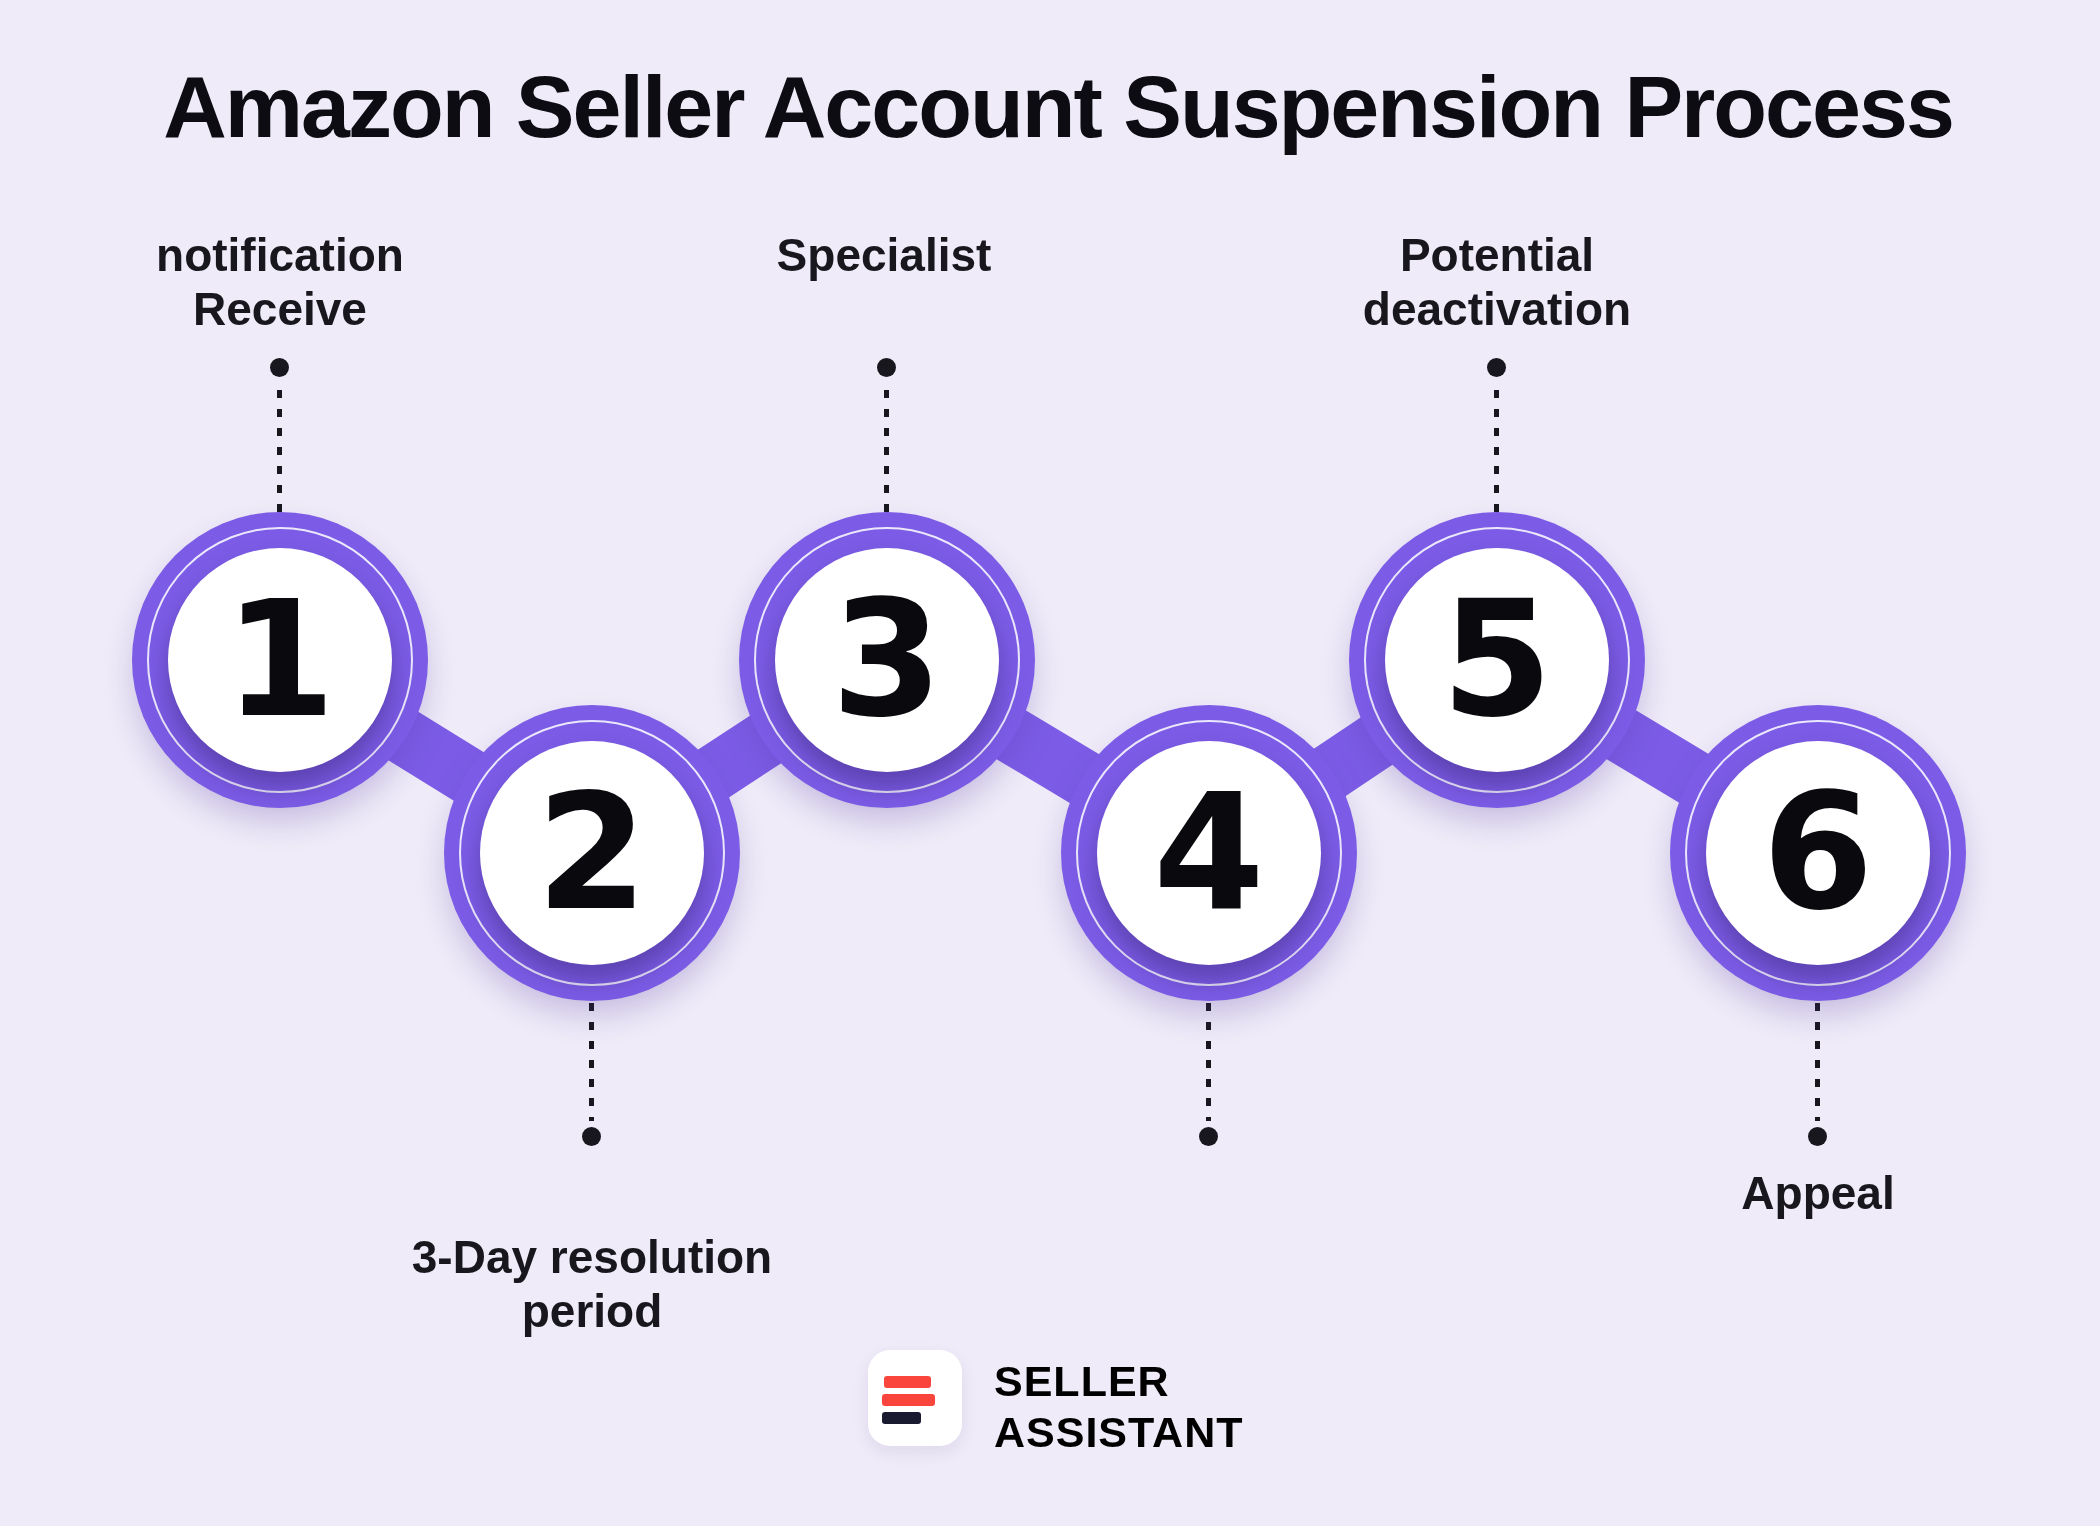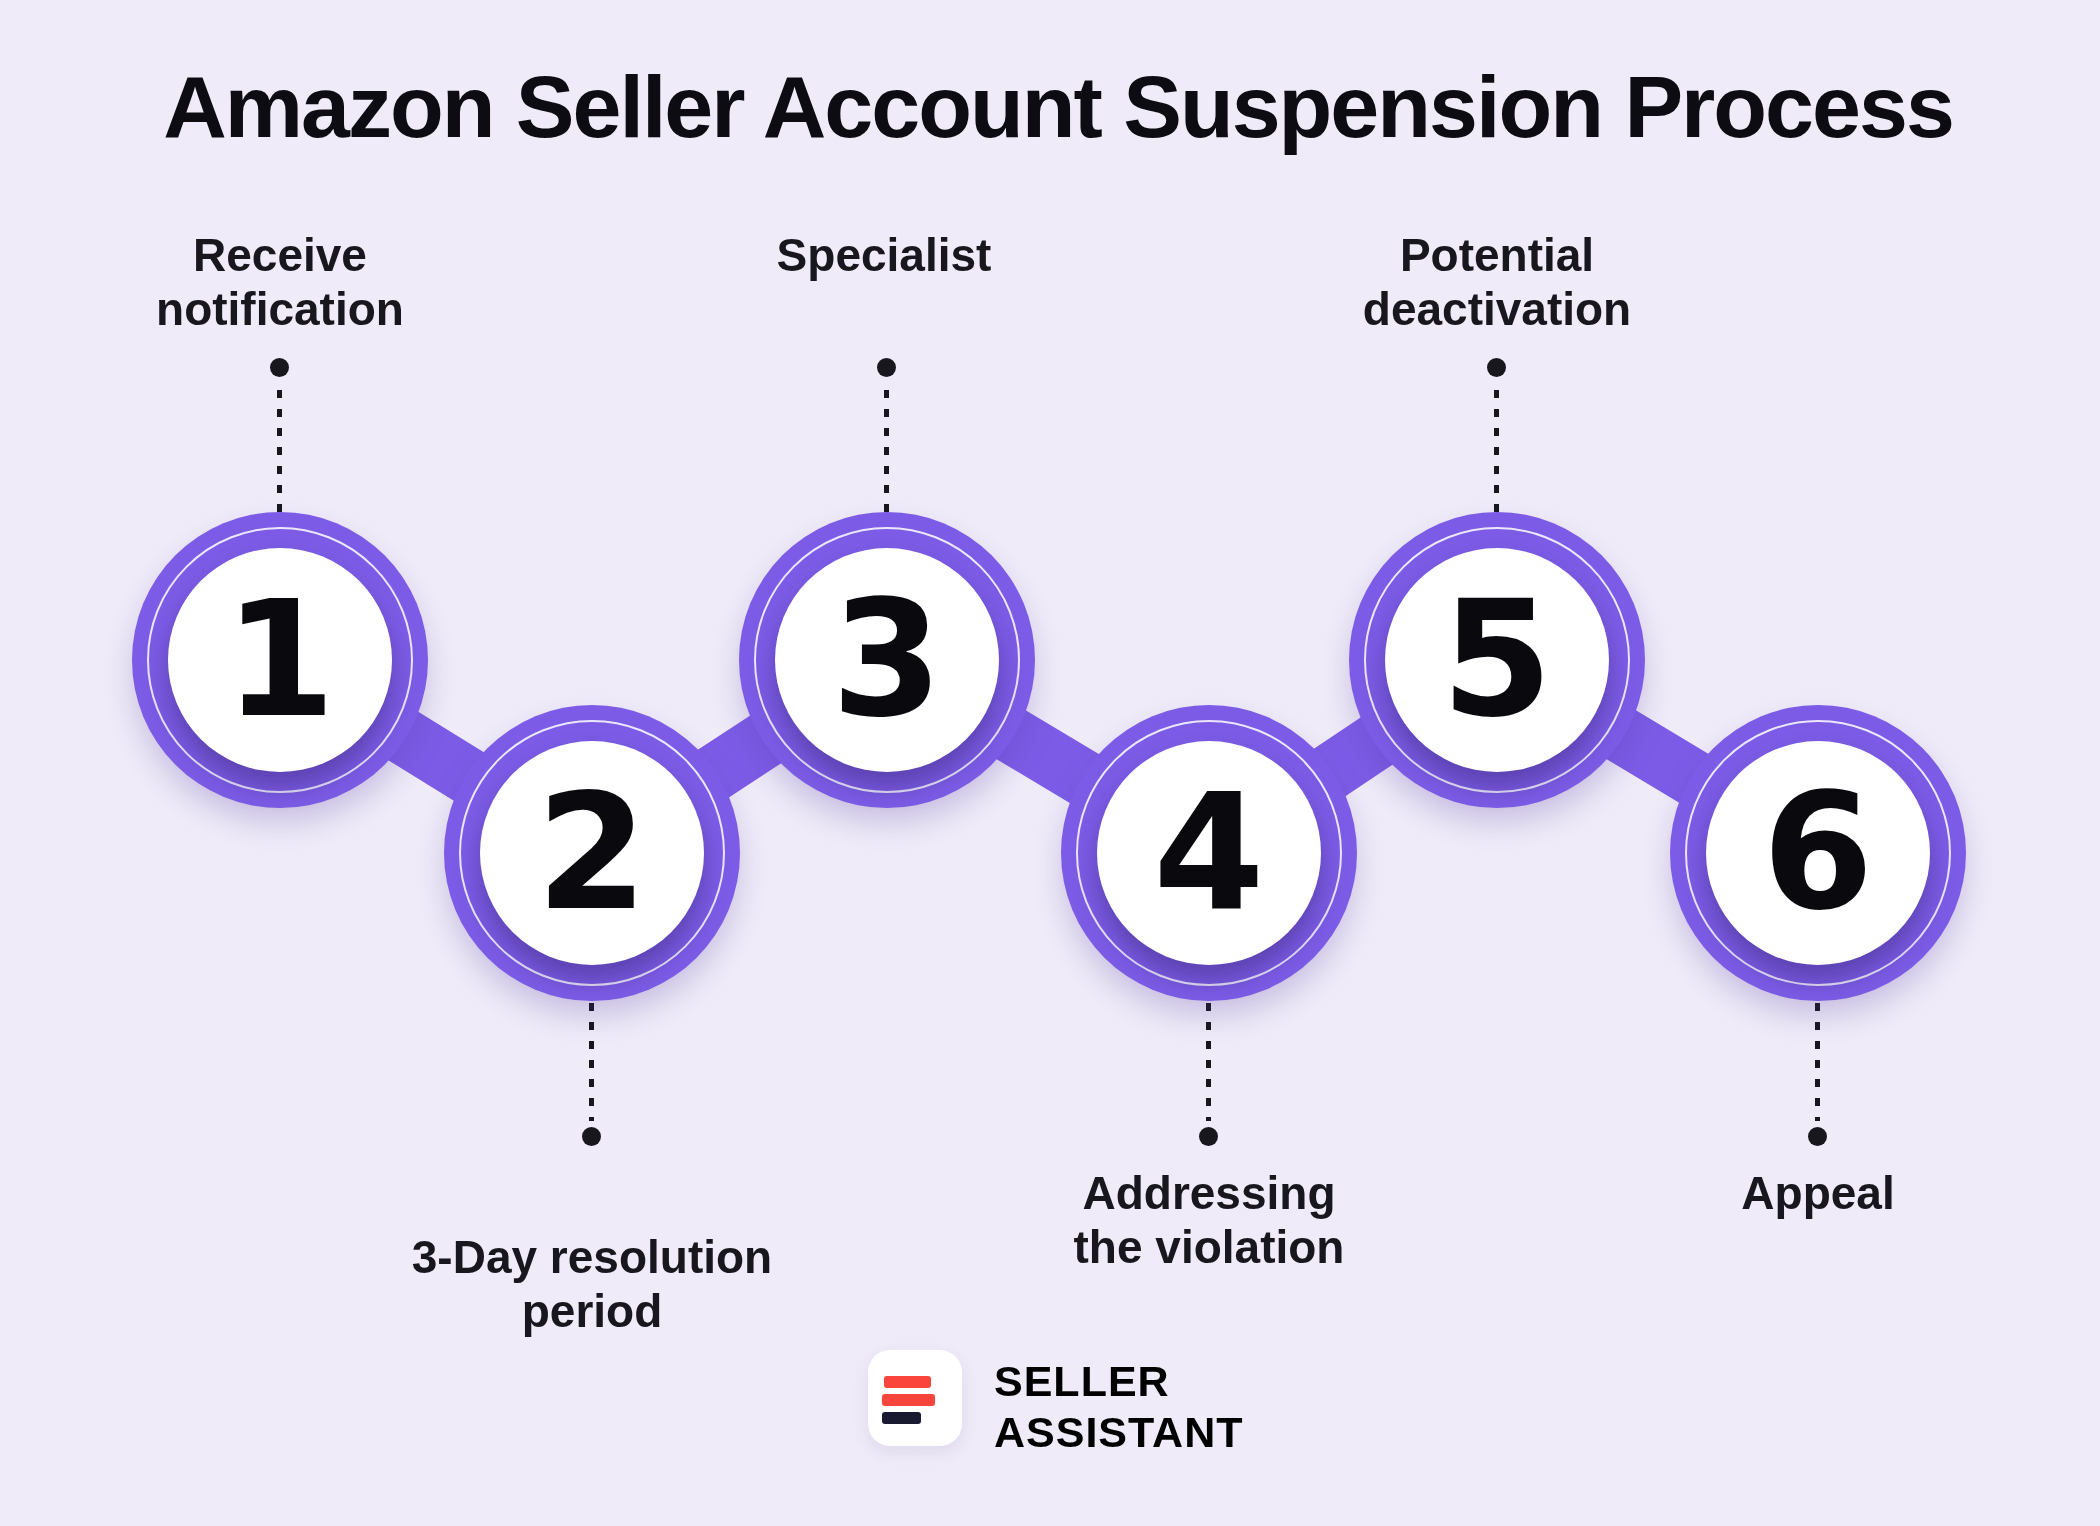--- a/index.html
+++ b/index.html
@@ -106,22 +106,22 @@
 
   <h1 class="title">Amazon Seller Account Suspension Process</h1>
 
   <div class="connector c12"></div>
   <div class="connector c23"></div>
   <div class="connector c34"></div>
   <div class="connector c45"></div>
   <div class="connector c56"></div>
 
   <div class="step-label lbl1">
+    <span>notification</span>
     <span>Receive</span>
-    <span>notification</span>
   </div>
   <div class="dot dotp1"></div>
   <div class="dashline dash1"></div>
   <div class="circle pos1">
     <div class="hairline"></div>
     <div class="inner">
       <span class="num">1</span>
     </div>
   </div>
 
@@ -143,24 +143,20 @@
   </div>
   <div class="dot dotp3"></div>
   <div class="dashline dash3"></div>
   <div class="circle pos3">
     <div class="hairline"></div>
     <div class="inner">
       <span class="num">3</span>
     </div>
   </div>
 
-  <div class="step-label lbl4">
-    <span>Addressing</span>
-    <span>the violation</span>
-  </div>
   <div class="dashline dash4"></div>
   <div class="dot dotp4"></div>
   <div class="circle pos4">
     <div class="hairline"></div>
     <div class="inner">
       <span class="num">4</span>
     </div>
   </div>
 
   <div class="step-label lbl5">

